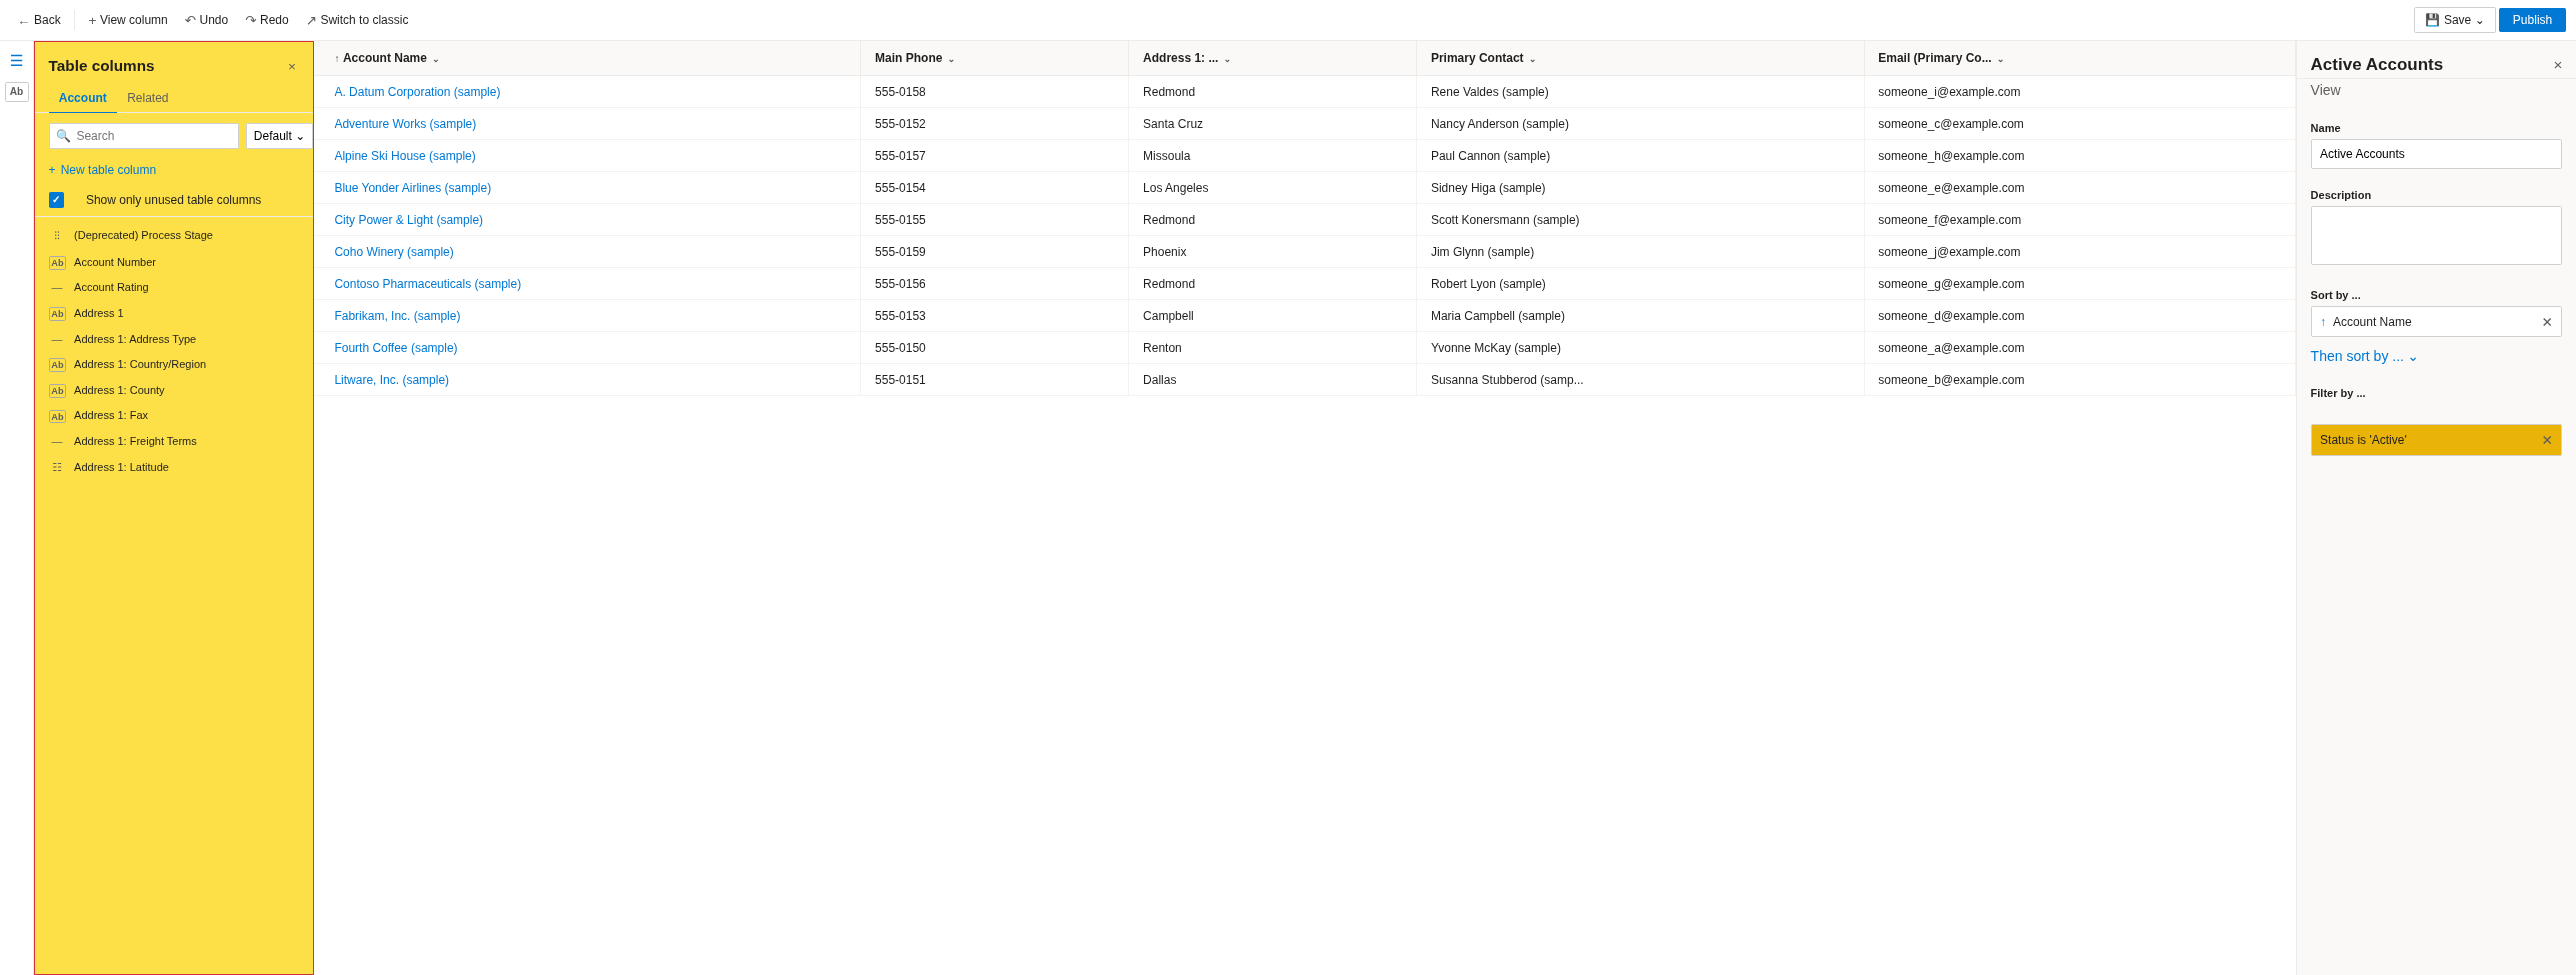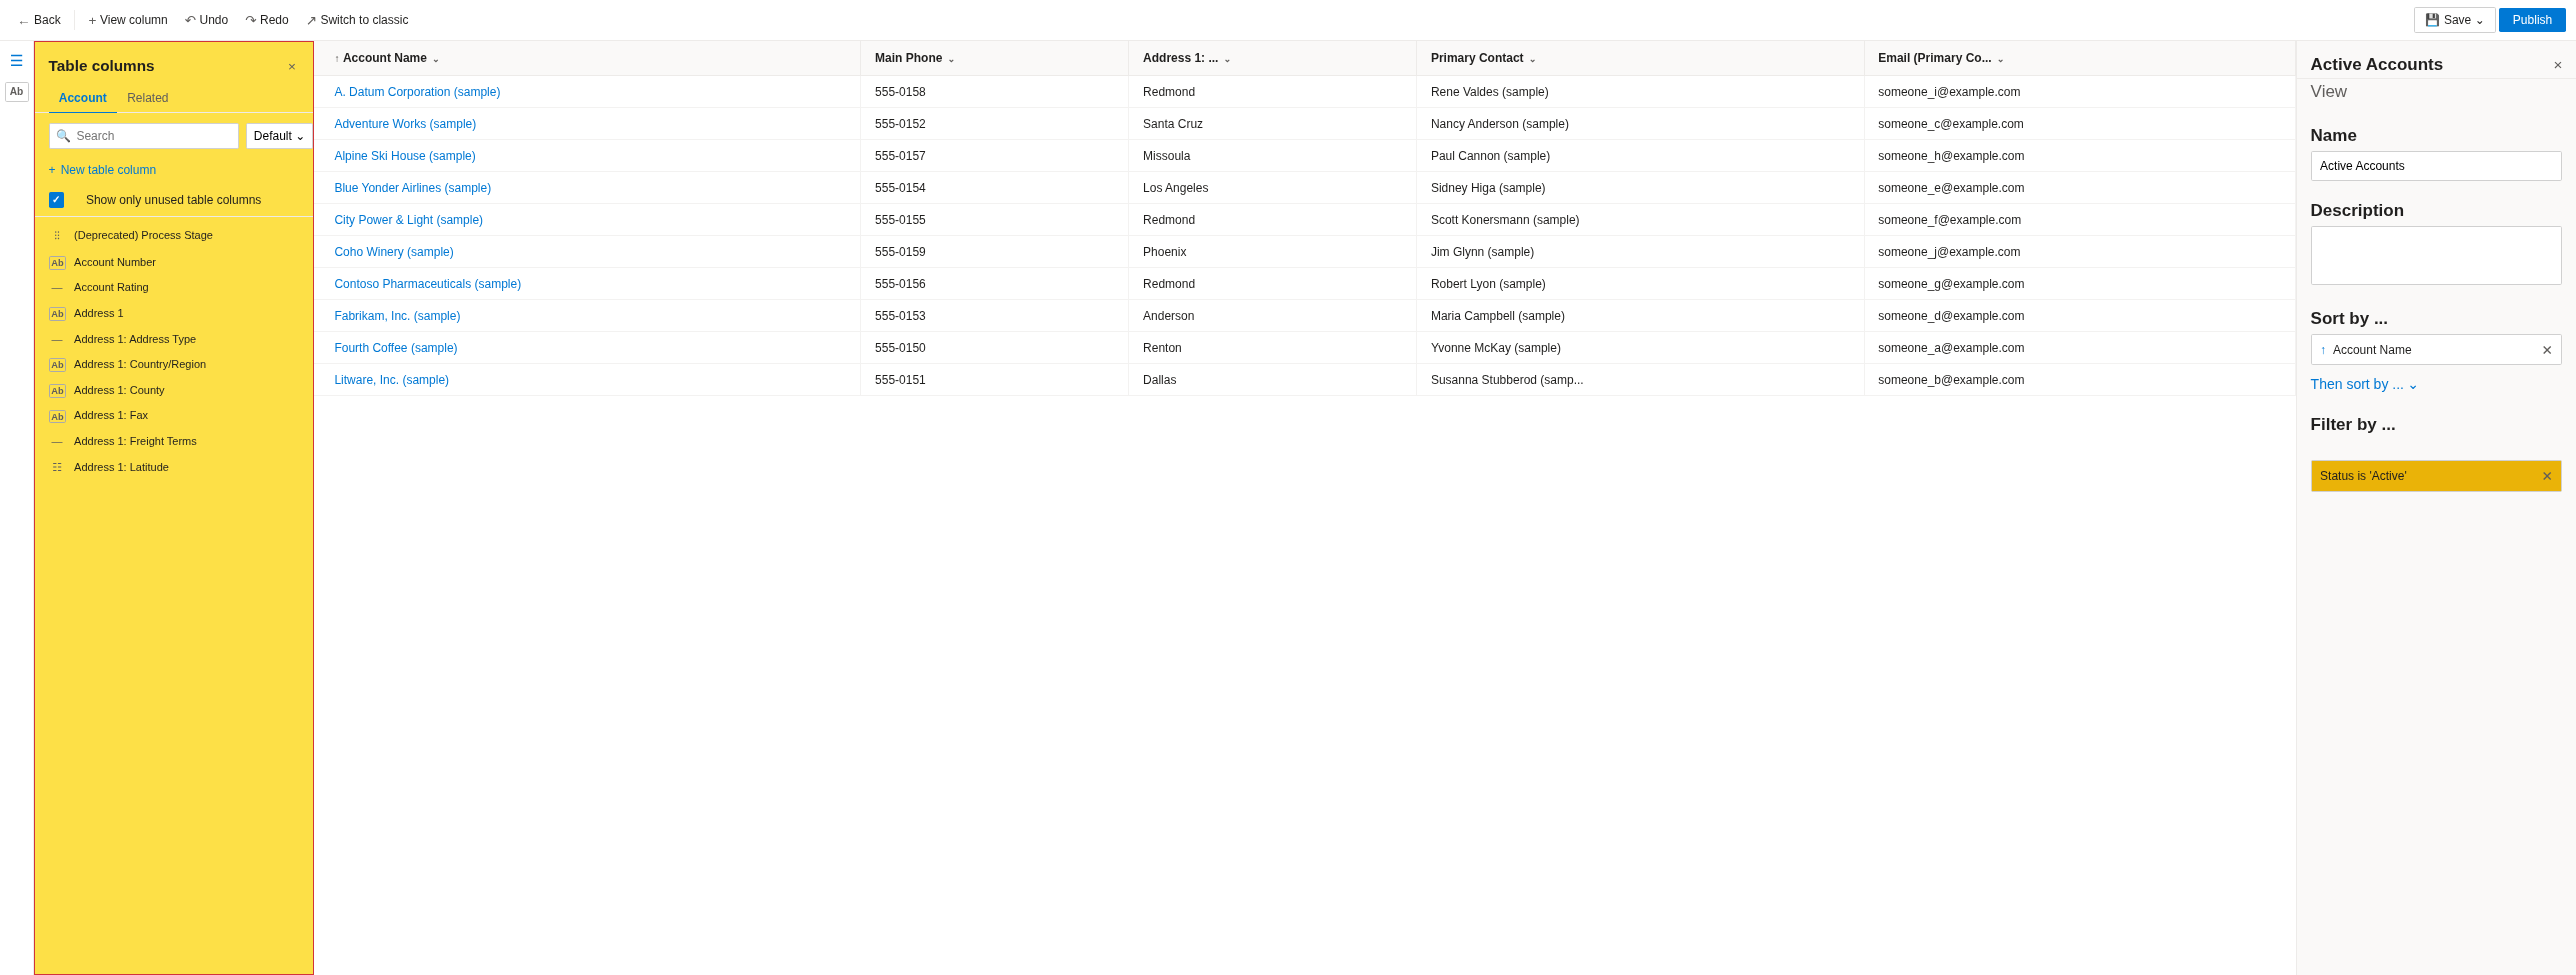--- a/index.html
+++ b/index.html
@@ -150,23 +150,23 @@
     .right-panel {
       width: 280px; background: #faf9f8; border-left: 0.8px solid #edebe9;
       padding: 0; overflow-y: auto; flex-shrink: 0;
     }
     .rp-header {
       display: flex; align-items: center; justify-content: space-between;
       padding: 13.6px 13.6px 3.4px; border-bottom: 0.8px solid #edebe9;
     }
     .rp-title { font-size: 17px; font-weight: 600; }
     .rp-close { background: none; border: none; cursor: pointer; font-size: 15.3px; color: #605e5c; }
-    .rp-subtitle { padding: 3.4px 13.6px 10.2px; font-size: 17px; color: #605e5c; }
+    .rp-subtitle { padding: 3.4px 13.6px 10.2px; font-size: 14px; color: #605e5c; }
     .rp-section { padding: 13.6px 13.6px 6.8px; }
-    .rp-label { font-size: 17px; font-weight: 600; margin-bottom: 5.1px; }
+    .rp-label { font-size: 11px; font-weight: 600; margin-bottom: 5.1px; }
     .rp-input {
       width: 100%; border: 0.8px solid #d0d0d0; border-radius: 1.7px;
       padding: 6.8px 8.5px; font-size: 12px; background: #fff; outline: none;
     }
     .rp-textarea {
       width: 100%; border: 0.8px solid #d0d0d0; border-radius: 1.7px;
       padding: 6.8px 8.5px; font-size: 12px; background: #fff;
       height: 59px; resize: none; outline: none;
     }
     .rp-sort-item {
@@ -396,21 +396,21 @@
           <tr>
             <td><span style="color:#0078d4;cursor:pointer;">Contoso Pharmaceuticals (sample)</span></td>
             <td>555-0156</td>
             <td>Redmond</td>
             <td>Robert Lyon (sample)</td>
             <td>someone_g@example.com</td>
           </tr>
           <tr>
             <td><span style="color:#0078d4;cursor:pointer;">Fabrikam, Inc. (sample)</span></td>
             <td>555-0153</td>
-            <td>Anderson</td>
+            <td>Campbell</td>
             <td>Maria Campbell (sample)</td>
             <td>someone_d@example.com</td>
           </tr>
           <tr>
             <td><span style="color:#0078d4;cursor:pointer;">Fourth Coffee (sample)</span></td>
             <td>555-0150</td>
             <td>Renton</td>
             <td>Yvonne McKay (sample)</td>
             <td>someone_a@example.com</td>
           </tr>

